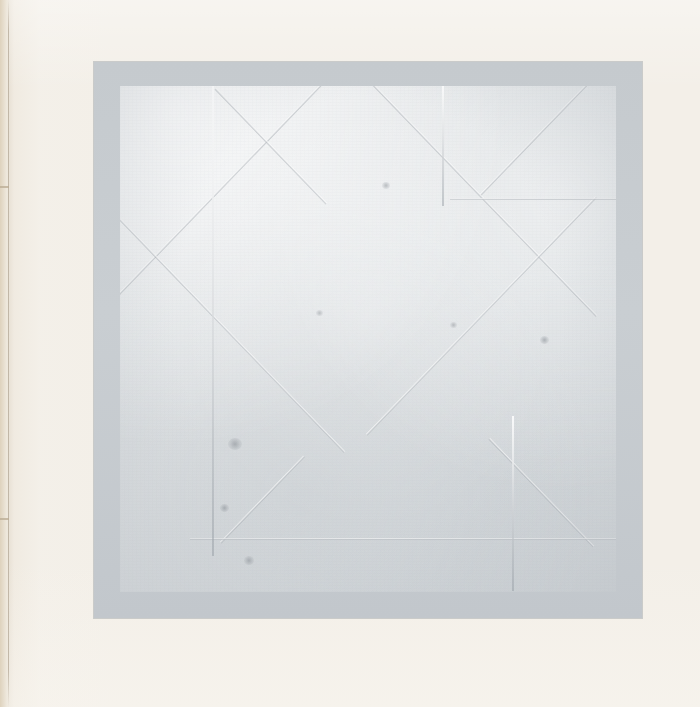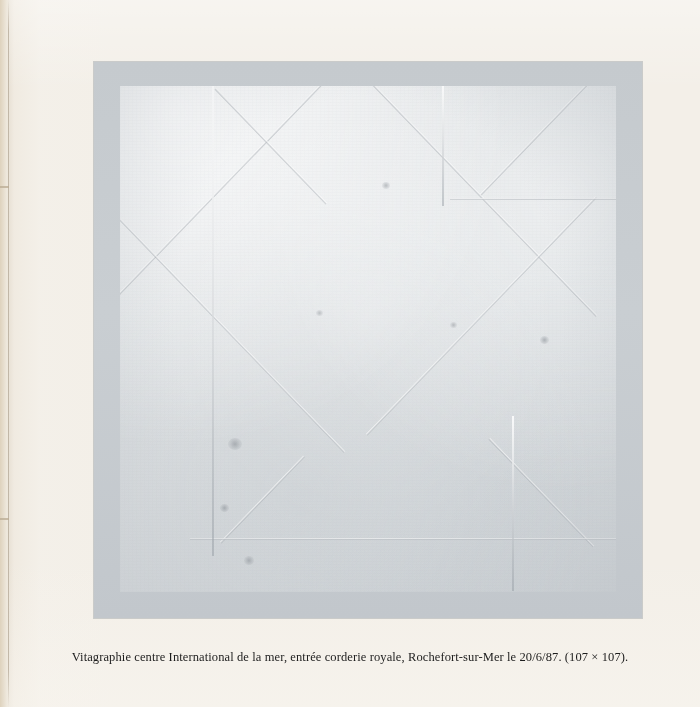--- a/index.html
+++ b/index.html
@@ -203,15 +203,14 @@
       <div class="spot" style="left:124px; top:470px; width:10px; height:9px;"></div>
       <div class="spot" style="left:262px; top:96px; width:8px; height:7px;"></div>
       <div class="spot" style="left:420px; top:250px; width:9px; height:8px;"></div>
       <div class="spot" style="left:330px; top:236px; width:7px; height:6px;"></div>
       <div class="spot" style="left:196px; top:224px; width:7px; height:6px;"></div>
 
       <div class="vignette"></div>
     </div>
   </div>
 
-  <div class="caption">Vitagraphie centre International de la mer, entrée corderie royale, Rochefort-sur-Mer le 20/6/87. (107 × 107).</div>
 
 </div>
 
 </body></html>

